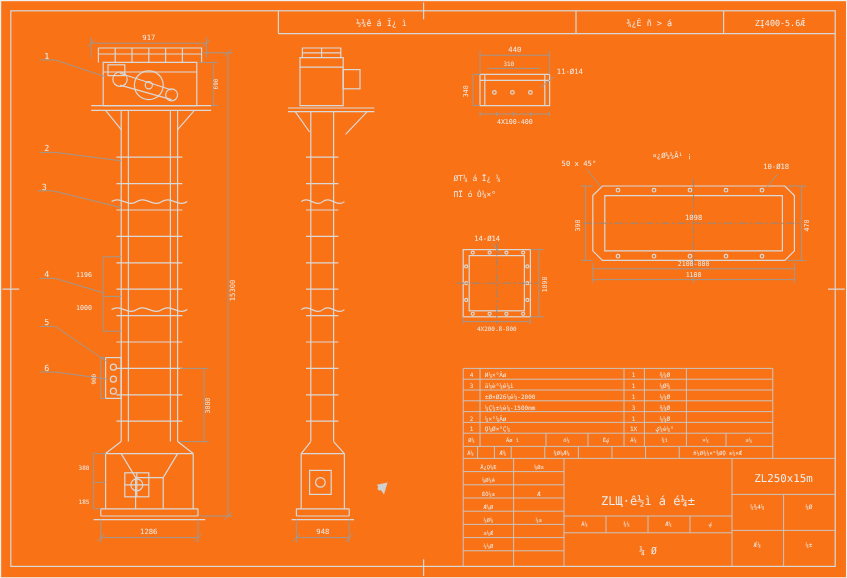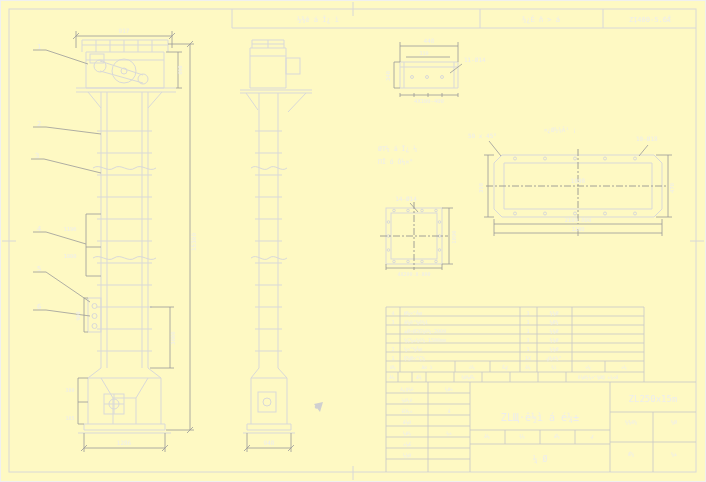--- a/index.html
+++ b/index.html
@@ -1,16 +1,16 @@
 <!DOCTYPE html>
 <html><head>
 <meta charset="utf-8">
 <style>
   html,body{margin:0;padding:0;background:#111;}
-  .screen{position:relative;width:706px;height:482px;background:#fef9c3;overflow:hidden;}
+  .screen{position:relative;width:706px;height:482px;background:#f97316;overflow:hidden;}
   svg{position:absolute;left:0;top:0;font-family:"DejaVu Sans Mono","Liberation Mono",monospace;}
   text{fill:#ededed;}
 </style>
 </head>
 <body>
 
 <div class="screen">
 <svg width="706" height="482" viewBox="0 0 706 482">
 
   <g stroke="#f0f0f0" fill="none" stroke-width="1">

